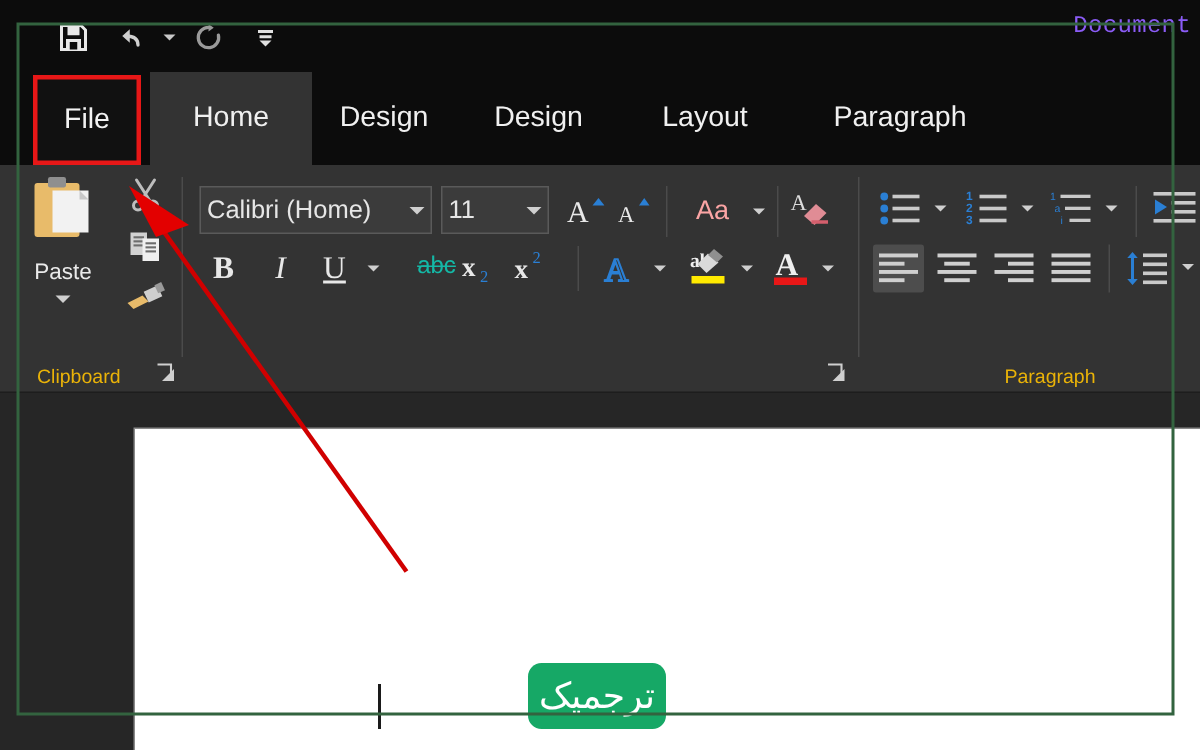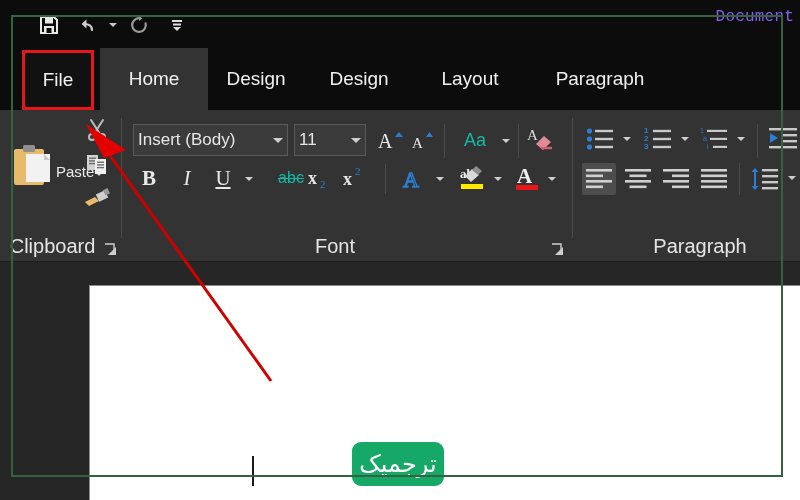--- a/index.html
+++ b/index.html
@@ -44,29 +44,29 @@
   }
   .tab.active { background: #333333; }
 
   
   .ribbon {
     position: absolute; left: 0; top: 110px; width: 800px; height: 152px;
     background: #333333;
     border-bottom: 1px solid #1d1d1d;
   }
   .grp-label {
-    position: absolute; bottom: 3px; color: #e5e5e5; font-size: 20px;
+    position: absolute; bottom: 3px; color: #eab308; font-size: 13px;
     text-align: center; white-space: nowrap;
   }
   .grp-sep { position: absolute; top: 8px; width: 1px; height: 120px; background: #4b4b4b; }
   .dlg-launcher { position: absolute; bottom: 6px; width: 13px; height: 13px; }
 
   
   .paste-btn { position: absolute; left: 10px; top: 6px; width: 64px; height: 108px;
-    display: flex; flex-direction: row; align-items: center; }
+    display: flex; flex-direction: column; align-items: center; }
   .paste-label { color: #eaeaea; font-size: 15px; margin-top: 2px; }
   .paste-caret { margin-top: 7px; width:0;height:0;
     border-left:5px solid transparent;border-right:5px solid transparent;border-top:5px solid #cfcfcf; }
   .cb-small { position: absolute; left: 80px; width: 34px; height: 32px;
     display:flex; align-items:center; justify-content:center; }
 
   
   .fontbox {
     position: absolute; background: #3b3b3b; border: 1px solid #5a5a5a;
     display: flex; align-items: center; padding: 0 4px;
@@ -204,42 +204,42 @@
     <div class="grp-sep" style="left:121px;"></div>
     <div class="grp-label" style="left:0px;width:105px;">Clipboard</div>
     <div class="dlg-launcher" style="left:104px;">
       <svg width="13" height="13" viewBox="0 0 13 13">
         <path d="M1 1h9v9" fill="none" stroke="#cfcfcf" stroke-width="1.4"></path>
         <path d="M4 12h8V4z" fill="#cfcfcf"></path>
       </svg>
     </div>
 
     <div class="fontbox" style="left:133px;top:14px;width:155px;height:32px;">
-      <span class="txt">Insert (Body)</span>
+      <span class="txt">Calibri (Home)</span>
       <i class="cv"></i>
     </div>
     <div class="fontbox" style="left:294px;top:14px;width:72px;height:32px;">
       <span class="txt">11</span>
       <i class="cv"></i>
     </div>
 
     <div class="fbtn" style="left:375px;top:16px;width:30px;height:28px;">
       <svg width="26" height="22" viewBox="0 0 26 22">
         <text x="1" y="19" font-family="Liberation Serif, serif" font-size="20" fill="#e8e8e8">A</text>
         <path d="M18 8l4-5 4 5z" fill="#2a7fd4"></path>
       </svg>
     </div>
     <div class="fbtn" style="left:408px;top:16px;width:28px;height:28px;">
       <svg width="24" height="22" viewBox="0 0 24 22">
         <text x="2" y="19" font-family="Liberation Serif, serif" font-size="15" fill="#e8e8e8">A</text>
         <path d="M16 8l3.5-5 3.5 5z" fill="#2a7fd4"></path>
       </svg>
     </div>
     <div class="grp-sep" style="left:444px;top:14px;height:34px;"></div>
-    <div class="fbtn" style="left:452px;top:16px;width:46px;height:28px;color:#14b8a6;font-size:18px;">Aa</div>
+    <div class="fbtn" style="left:452px;top:16px;width:46px;height:28px;color:#fca5a5;font-size:18px;">Aa</div>
     <div class="fbtn" style="left:500px;top:25px;width:12px;height:12px;">
         <i class="mini-caret"></i>
       </div>
     <div class="grp-sep" style="left:518px;top:14px;height:34px;"></div>
     <div class="fbtn" style="left:526px;top:14px;width:30px;height:30px;">
       <svg width="28" height="26" viewBox="0 0 28 26">
         <text x="0" y="14" font-family="Liberation Serif, serif" font-size="15" fill="#dcdcdc">A</text>
         <path d="M9 18l8-8 7 6-8 8z" fill="#e08c95"></path>
         <path d="M14 22h11" stroke="#d45f6d" stroke-width="2.4"></path>
       </svg>
@@ -288,21 +288,20 @@
       <svg width="28" height="30" viewBox="0 0 28 30">
         <text x="4" y="20" font-family="Liberation Serif, serif" font-size="21" font-weight="bold" fill="#efefef">A</text>
         <rect x="3" y="22" width="22" height="5" fill="#e81717"></rect>
       </svg>
     </div>
     <div class="fbtn" style="left:546px;top:63px;width:12px;height:12px;">
         <i class="mini-caret"></i>
       </div>
 
     <div class="grp-sep" style="left:572px;"></div>
-    <div class="grp-label" style="left:235px;width:200px;">Font</div>
     <div class="dlg-launcher" style="left:551px;">
       <svg width="13" height="13" viewBox="0 0 13 13">
         <path d="M1 1h9v9" fill="none" stroke="#cfcfcf" stroke-width="1.4"></path>
         <path d="M4 12h8V4z" fill="#cfcfcf"></path>
       </svg>
     </div>
 
     <div class="fbtn" style="left:585px;top:14px;width:32px;height:30px;">
       <svg width="30" height="26" viewBox="0 0 30 26">
         <circle cx="3.5" cy="5" r="2.6" fill="#2a7fd4"></circle>

